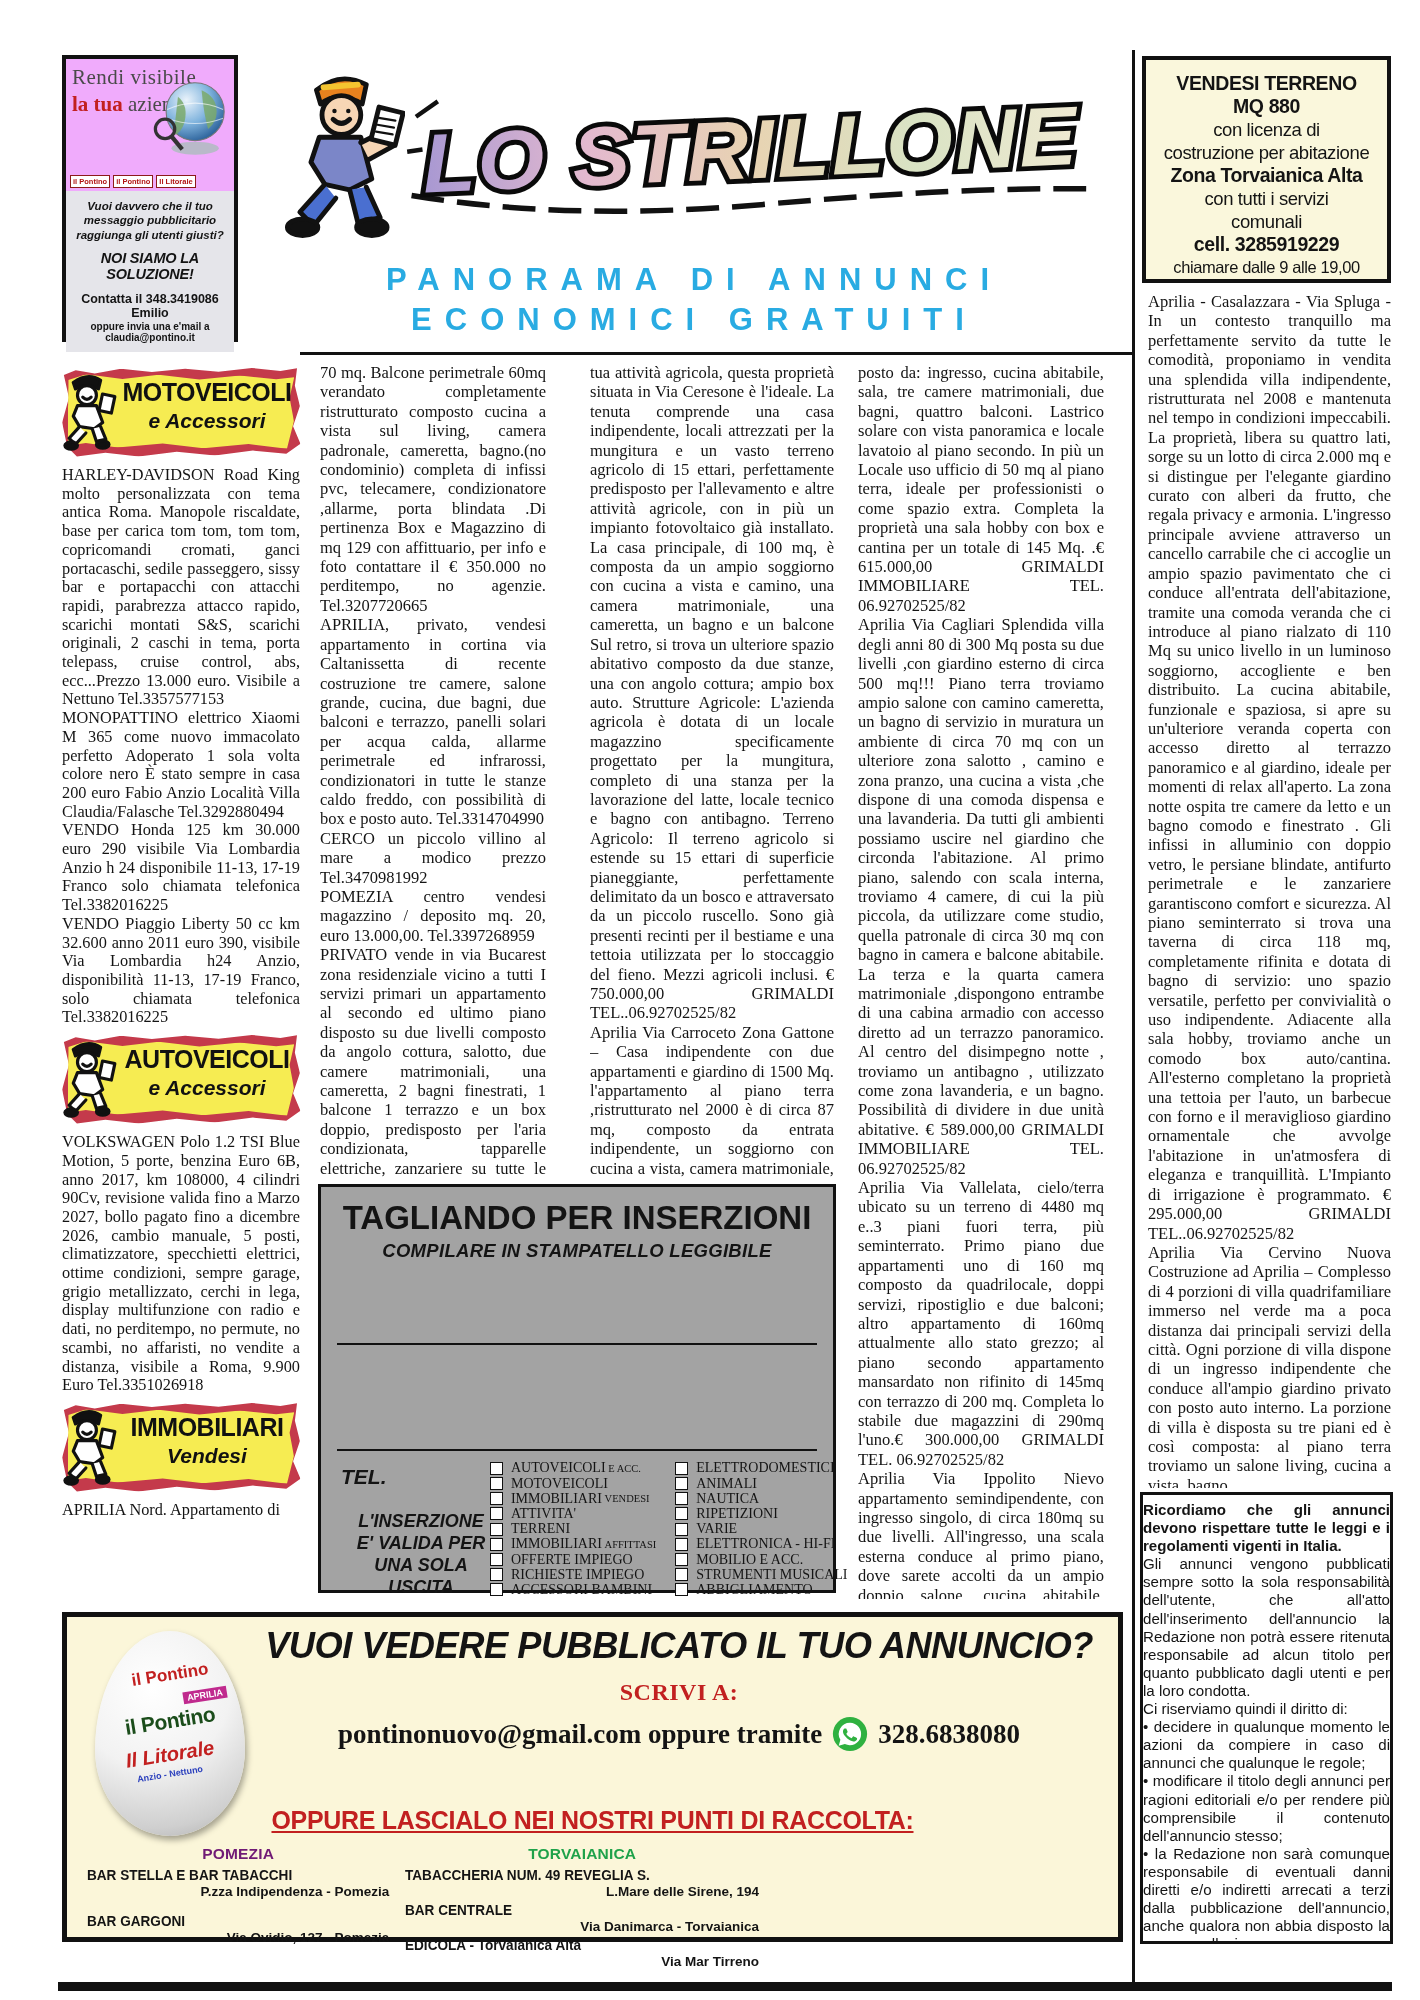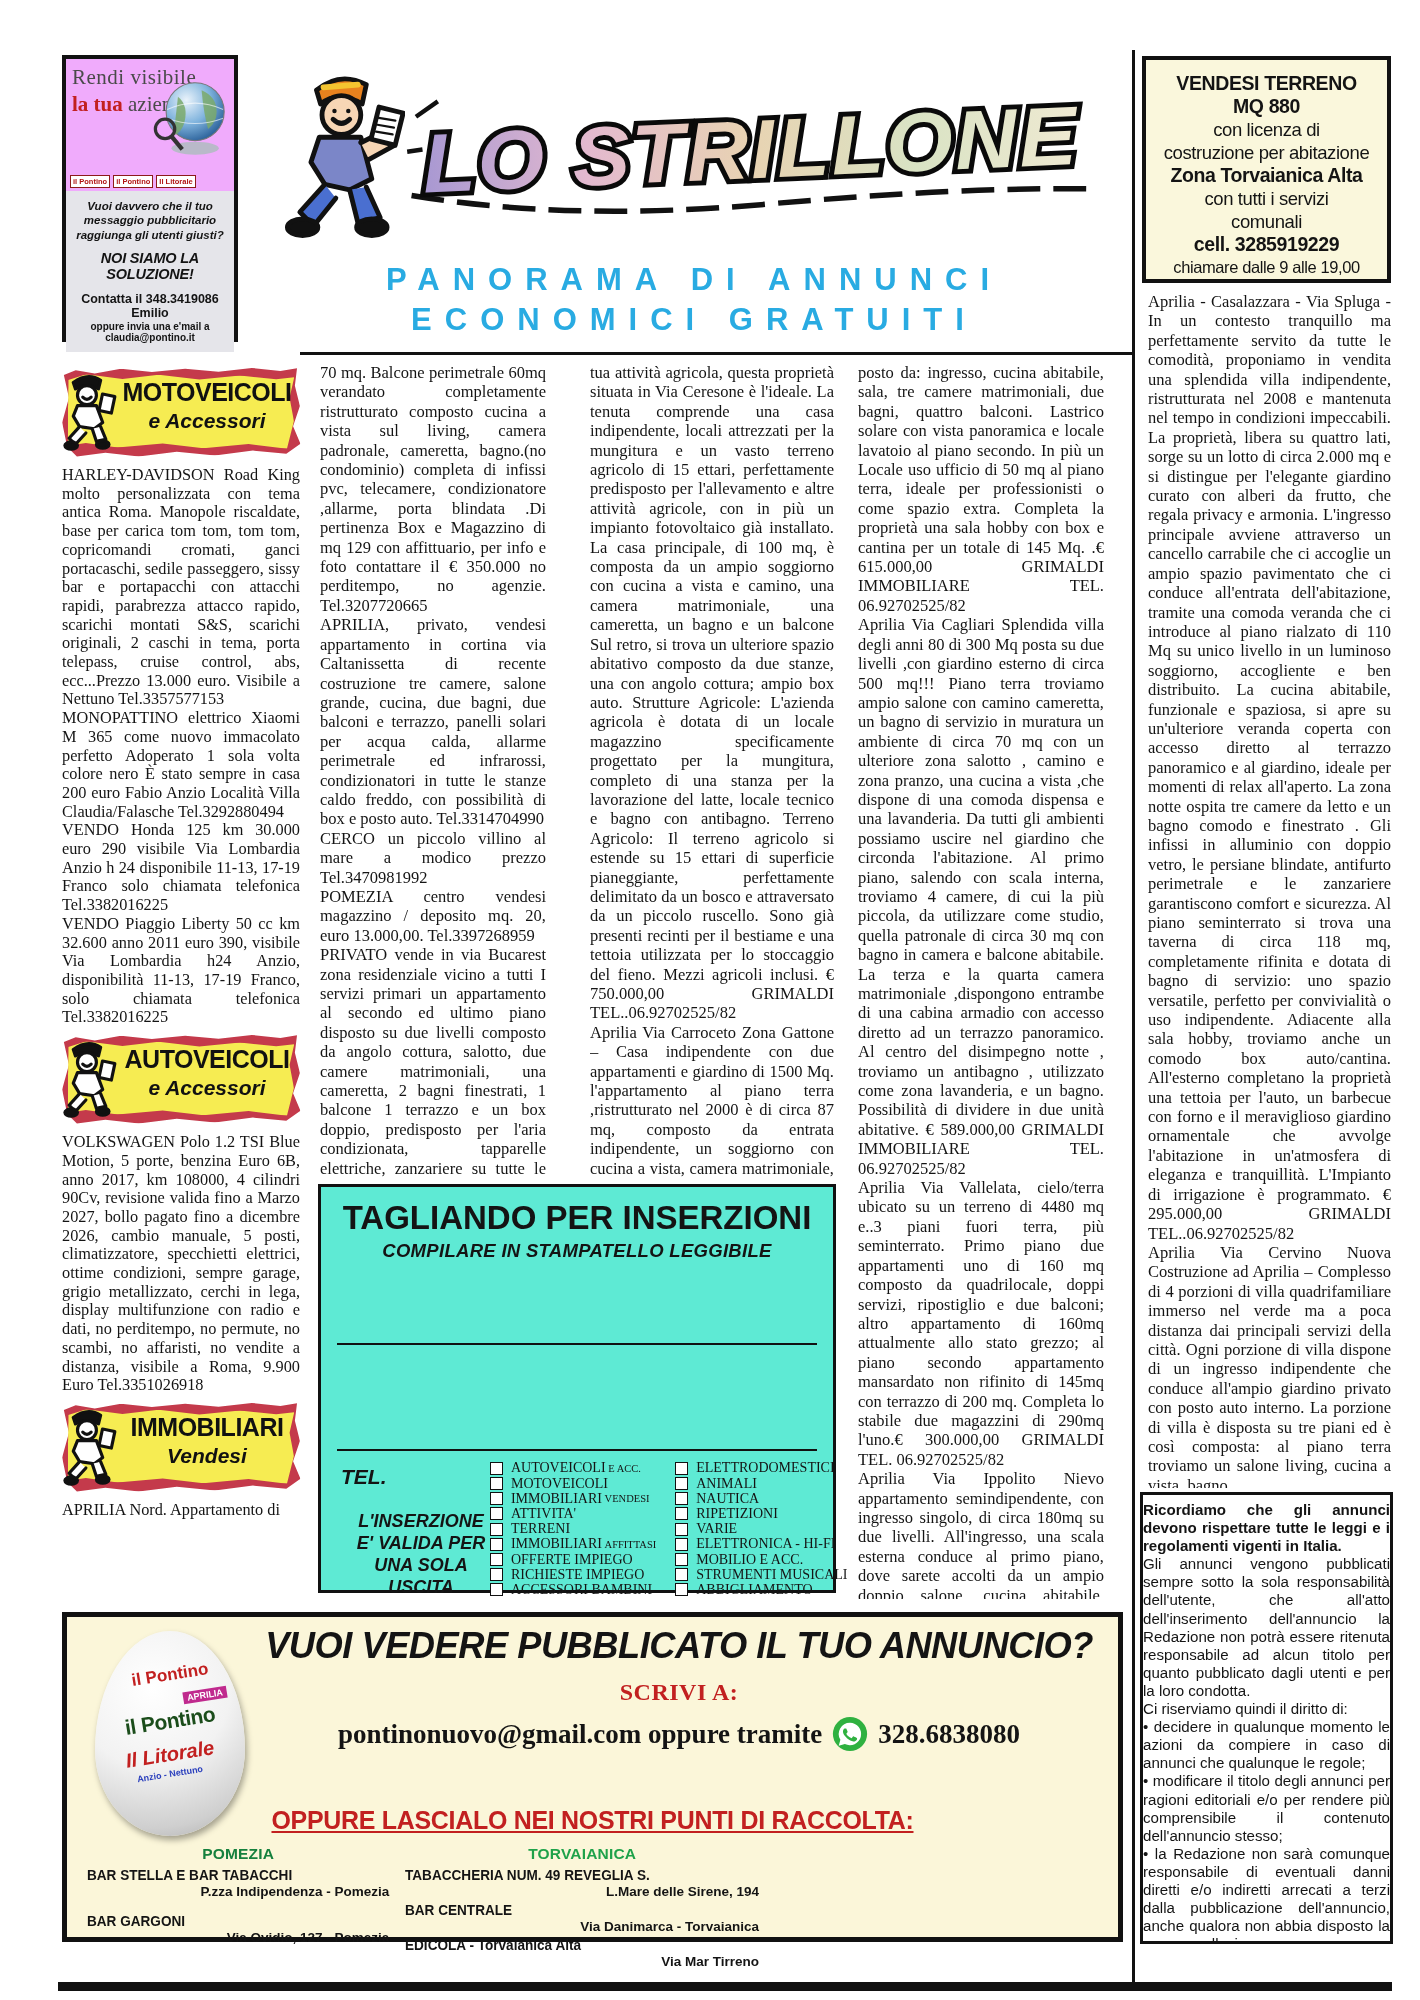--- a/index.html
+++ b/index.html
@@ -56,21 +56,21 @@
   .torn-yellow{position:absolute;inset:7px 6px 8px 6px;background:#f6ec52;transform:rotate(.4deg);
     clip-path:polygon(0% 8%,8% 0%,24% 6%,40% 0%,58% 6%,76% 0%,92% 5%,100% 2%,98% 30%,100% 62%,97% 100%,80% 94%,60% 100%,42% 94%,22% 100%,8% 94%,0% 98%);}
   .newsboy-bw{position:absolute;left:-4px;top:4px;width:60px;height:82px;z-index:2;}
   .sh-text{position:absolute;left:56px;right:4px;top:10px;text-align:center;z-index:2;font-family:"Liberation Sans","DejaVu Sans",sans-serif;}
   .sh-title{font-size:25px;font-weight:900;letter-spacing:-.5px;color:#111;}
   .sh-sub{font-size:21px;font-weight:800;font-style:italic;color:#111;margin-top:2px;}
   .sec-ads{text-align:justify;font-size:16.3px;line-height:18.7px;margin-bottom:8px;hyphens:auto;}
   .sec-ads p.ad{margin:0;}
 
   
-  .tagliando{position:absolute;left:318px;top:1184px;width:518px;height:409px;border:3px solid #111;background:#5eead4;box-sizing:border-box;font-family:"Liberation Sans","DejaVu Sans",sans-serif;}
+  .tagliando{position:absolute;left:318px;top:1184px;width:518px;height:409px;border:3px solid #111;background:#a3a3a3;box-sizing:border-box;font-family:"Liberation Sans","DejaVu Sans",sans-serif;}
   .tag-title{text-align:center;font-weight:900;font-size:33px;letter-spacing:0;margin-top:12px;}
   .tag-sub{text-align:center;font-weight:bold;font-style:italic;font-size:18.5px;margin-top:3px;letter-spacing:.3px;}
   .tag-line{position:absolute;left:16px;right:16px;height:2px;background:#111;}
   .tl1{top:156px;}.tl2{top:262px;}
   .tag-bottom{position:absolute;top:266px;left:0;right:0;bottom:0;display:flex;}
   .tag-left{width:33%;padding:12px 0 0 20px;box-sizing:border-box;}
   .tel-label{font-weight:900;font-style:italic;font-size:21px;}
   .validity{font-weight:800;font-style:italic;font-size:18px;line-height:1.22;text-align:center;margin-top:22px;width:160px;}
   .tag-checks{flex:1;display:flex;padding-top:8px;}
   .cb-colA{width:54%;}
@@ -101,21 +101,21 @@
   .b-title{font-family:"Liberation Sans","DejaVu Sans",sans-serif;font-weight:900;font-style:italic;font-size:37px;letter-spacing:-.5px;transform:scaleX(.98);}
   .b-scrivi{color:#c22020;font-weight:bold;font-size:24px;margin-top:12px;letter-spacing:.5px;}
   .b-email{font-weight:bold;font-size:27px;margin-top:10px;display:flex;align-items:center;justify-content:center;gap:10px;}
   .wa-icon{width:36px;height:36px;flex:none;}
   .b-oppure{position:absolute;left:0;right:0;top:188px;text-align:center;color:#c22020;
             font-family:"Liberation Sans","DejaVu Sans",sans-serif;font-weight:900;font-size:26px;text-decoration:underline;letter-spacing:-.3px;transform:scaleX(.96);}
   .locations{position:absolute;left:12px;right:12px;top:228px;bottom:6px;display:flex;font-family:"Liberation Sans","DejaVu Sans",sans-serif;}
   .loc-col{box-sizing:border-box;padding:0 8px;}
   .loc-c1{width:31%;}.loc-c2{width:33%;}.loc-c3{width:36%;}
   .loc-city{text-align:center;font-weight:900;font-size:15.5px;margin-bottom:4px;letter-spacing:.2px;}
-  .loc-c1 .loc-city{color:#15803d;}.loc-c2 .loc-city{color:#2323cc;}.loc-c3 .loc-city{color:#1fa24a;}
+  .loc-c1 .loc-city{color:#701a75;}.loc-c2 .loc-city{color:#2323cc;}.loc-c3 .loc-city{color:#1fa24a;}
   .loc-name{font-weight:bold;font-size:14px;transform:scaleX(.97);transform-origin:left;margin-top:3px;}
   .loc-addr{font-weight:bold;font-size:13.5px;text-align:right;margin-top:1px;}
   .bottom-bar{position:absolute;left:58px;top:1982px;width:1334px;height:9px;background:#111;}
 </style>
 </head>
 <body>
 
 <div class="page">
 
   <div class="ad-box">

